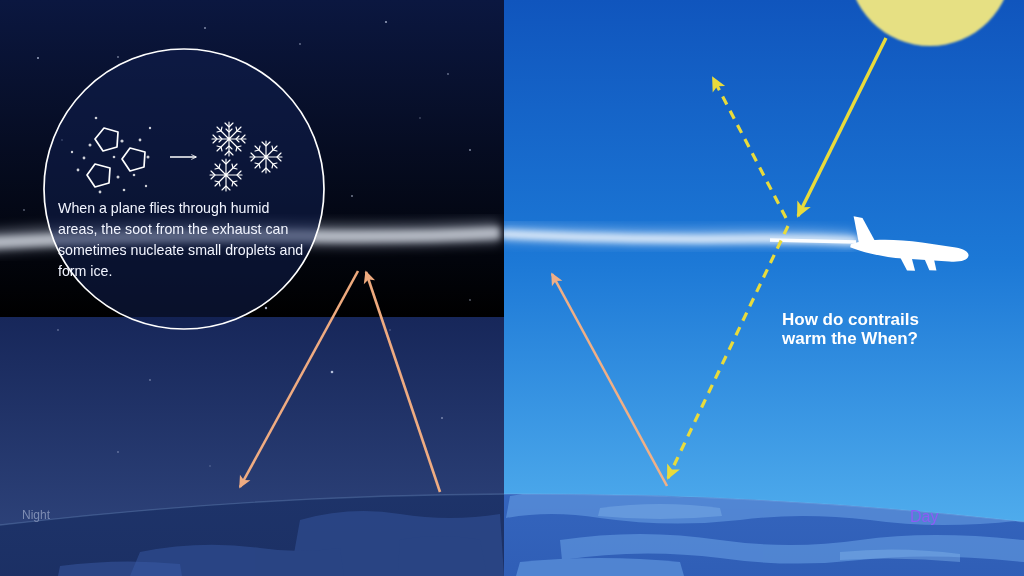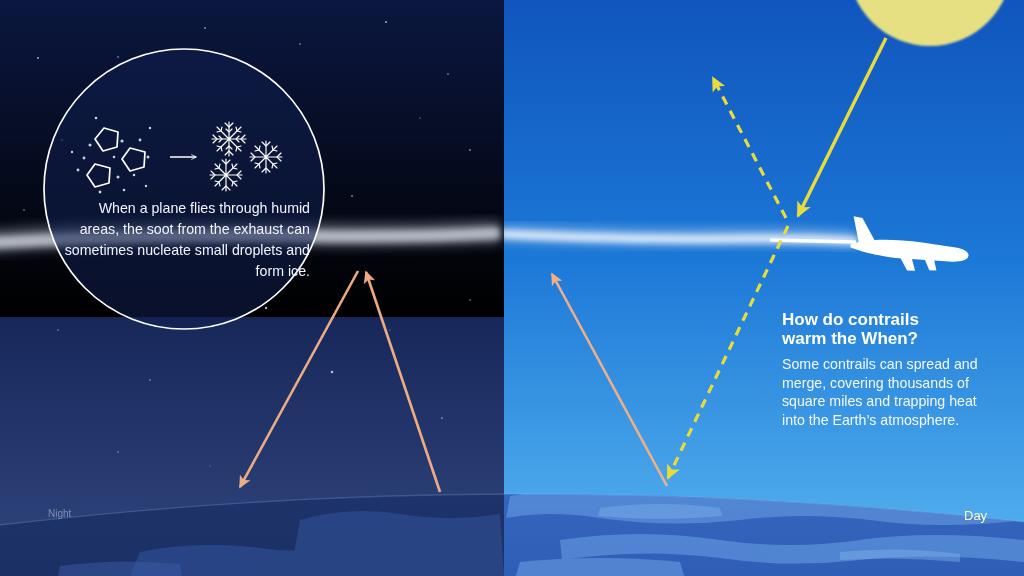--- a/index.html
+++ b/index.html
@@ -6,36 +6,36 @@
   body{font-family:"Liberation Sans",sans-serif;}
   #stage{position:relative;width:1024px;height:576px;overflow:hidden;background:#0d1b45;}
   #stage svg.layer{position:absolute;left:0;top:0;width:1024px;height:576px;}
   #circle-text{
     left:48px;top:78px;width:272px;text-align:center;
   }
   #circle-title{
     font-size:15.5px;font-weight:bold;letter-spacing:-0.2px;color:#ffffff;margin:0;
   }
   #circle-body{
-    position:absolute;left:58px;top:198px;width:252px;text-align:right;
+    position:absolute;left:58px;top:198px;width:252px;text-align:left;
     font-size:14.2px;line-height:21px;color:#f2f5ff;font-weight:400;
   }
   #day-title{
     position:absolute;left:782px;top:310px;width:200px;
     font-size:17px;font-weight:bold;line-height:19px;color:#ffffff;
   }
   #day-body{
     position:absolute;left:782px;top:355px;width:196px;
     font-size:14.2px;line-height:18.6px;color:#f4f9ff;font-weight:400;
   }
   #label-night{
-    position:absolute;left:48px;top:508px;font-size:10px;color:#7e8db3;
+    position:absolute;left:22px;top:508px;font-size:12px;color:#7e8db3;
   }
   #label-day{
-    position:absolute;left:964px;top:508px;font-size:13px;color:#fef9c3;
+    position:absolute;left:910px;top:508px;font-size:16px;color:#8b5cf6;
   }
 </style>
 </head>
 <body>
 
 <div id="stage">
 
   <svg class="layer" viewBox="0 0 1024 576">
     <defs>
       <linearGradient id="nightSky" x1="0" y1="0" x2="0" y2="1">
@@ -264,18 +264,17 @@
     <p id="circle-title">What’s in a contrail?</p>
   </div>
 
   <div id="circle-body">When a plane flies through humid areas, the soot from the exhaust can sometimes nucleate small droplets and form ice.</div>
 
   <div id="day-title">
     <span>How do contrails</span><br>
     <span>warm the When?</span>
   </div>
 
-  <div id="day-body">Some contrails can spread and merge, covering thousands of square miles and trapping heat into the Earth’s atmosphere.</div>
 
   <div id="label-night">Night</div>
   <div id="label-day">Day</div>
 
 </div>
 
 </body></html>

